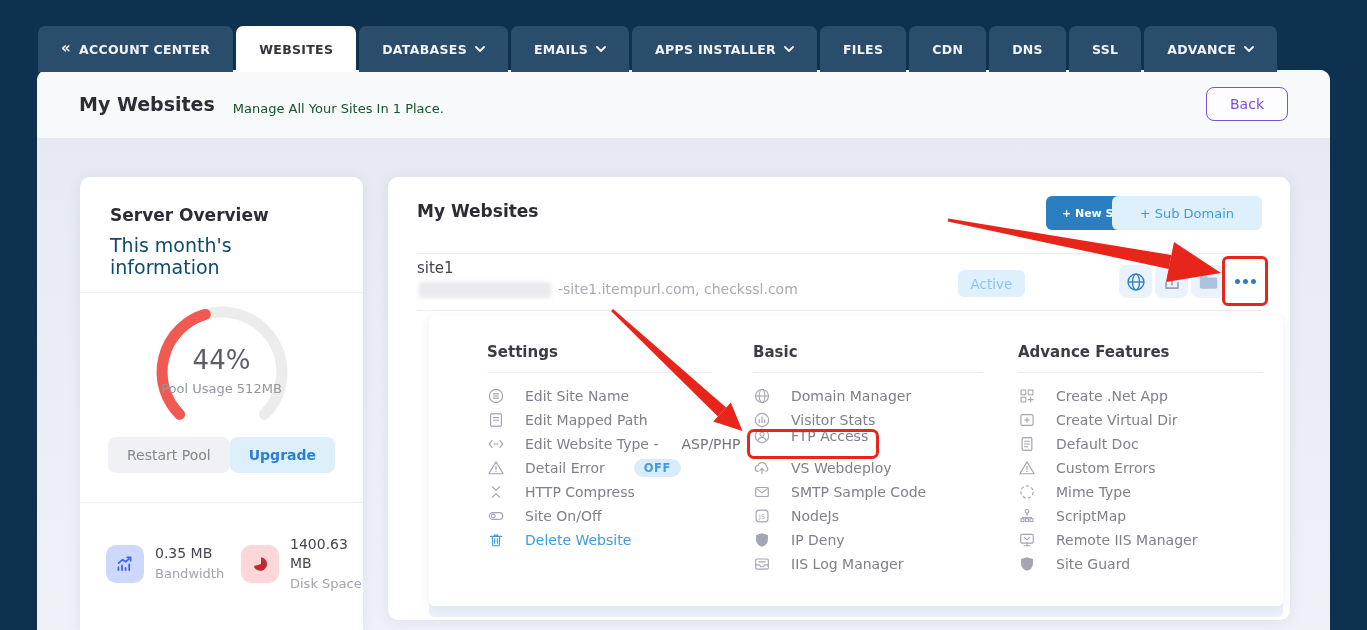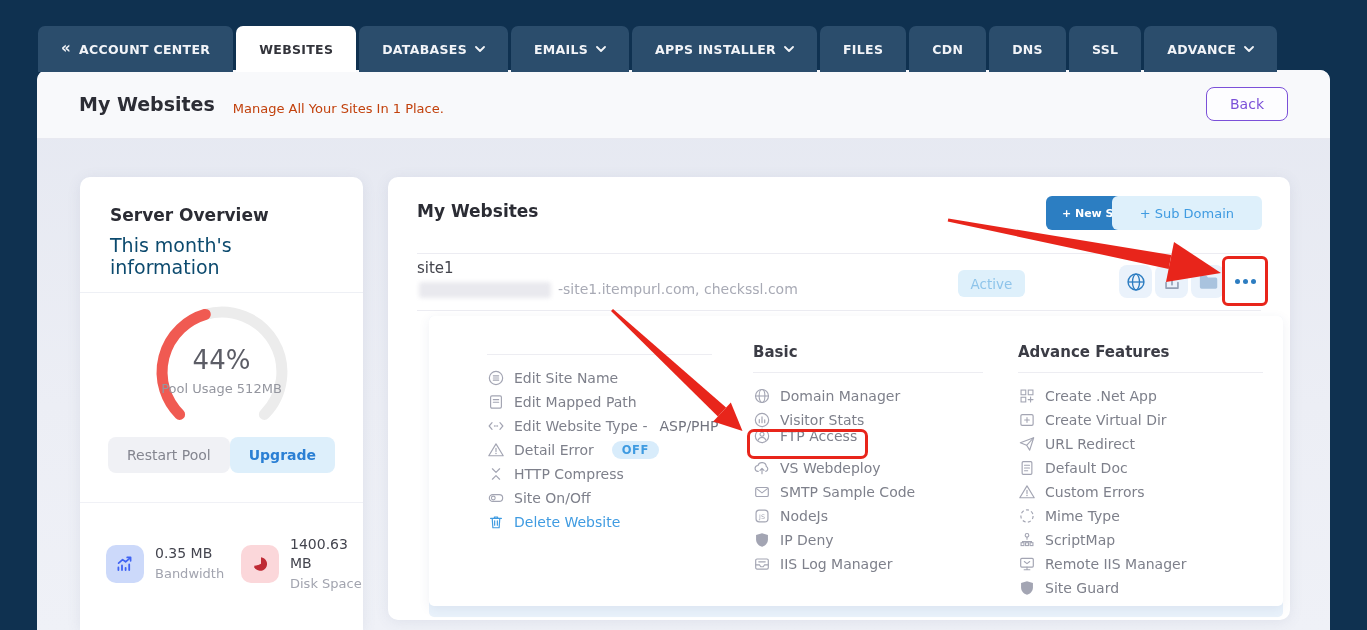--- a/index.html
+++ b/index.html
@@ -15,21 +15,21 @@
   .tab .chev { display:inline-flex; margin-top:1px; }
   .tab .backic { font-size:15px; line-height:1; margin-top:-2px; }
 
   
   .panel { position:absolute; left:37px; top:70px; width:1293px; height:560px;
            border-radius:10px 10px 0 0; overflow:hidden;
            background:linear-gradient(180deg,#e5e8f1 0%,#eceef5 60%,#eff1f7 100%); }
   .page-header { height:69px; background:#f8f9fb; border-bottom:1px solid #e8e9f0;
                  display:flex; align-items:center; padding:0 42px; }
   .page-title { font-size:19px; font-weight:600; color:#2c2d35; }
-  .page-sub { font-size:13px; color:#c2410c; margin-left:18px; margin-top:8px; }
+  .page-sub { font-size:13px; color:#14532d; margin-left:18px; margin-top:8px; }
   .btn-back { margin-left:auto; background:#fdfdff; border:1.5px solid #7b50d8; color:#7b50d8;
               font-size:14px; border-radius:8px; padding:8px 23px; cursor:pointer;
               font-family:inherit; }
 
   .card { background:#fff; border-radius:10px; box-shadow:0 2px 14px rgba(90,100,140,.10); position:absolute; }
 
   
   .sidebar-card { left:43px; top:107px; width:283px; height:453px; border-radius:10px 10px 0 0; }
   .sb-title { font-size:17px; font-weight:600; color:#2b2c34; padding:28px 30px 0; }
   .sb-sub { font-size:19px; color:#0c4a6e; padding:9px 30px 0; }
@@ -84,21 +84,21 @@
   .menu-outer { position:absolute; left:41px; top:139px; width:854px; height:301px; background:#e9f2fb;
                 border-radius:5px; }
   .menu-panel { position:absolute; left:0; right:0; top:0; bottom:11px; background:#fff; border-radius:5px;
                 box-shadow:0 3px 12px rgba(50,70,110,.08); }
   .mcol { position:absolute; top:27px; }
   .mcol-1 { left:58px; width:225px; }
   .mcol-2 { left:324px; width:230px; }
   .mcol-3 { left:589px; width:245px; }
   .mcol-h { font-size:15px; font-weight:600; color:#3b3c45; }
   .mcol-div { border-bottom:1px solid #ededf2; margin-top:11px; margin-bottom:11px; }
-  .mi { height:24px; display:flex; align-items:center; gap:9px; cursor:pointer; position:relative; }
+  .mi { height:24px; display:flex; align-items:center; gap:20px; cursor:pointer; position:relative; }
   .mi .ic { display:inline-flex; color:#a3a5b3; flex:none; }
   .mi .lbl { font-size:14px; color:#7e808b; white-space:nowrap; }
   .mi.link .ic, .mi.link .lbl { color:#3f9be1; }
   .mi .suffix { font-size:14px; color:#72747f; margin-left:3px; }
   .badge-off { margin-left:9px; background:#d8ecfb; color:#3f9be1; font-size:11.5px; font-weight:bold;
                letter-spacing:.5px; padding:2px 10px; border-radius:9px; }
   .mi.hl { outline:3px solid #e8251b; outline-offset:0; border-radius:4px; padding:0 8px 16px 3px;
            margin-left:-3px; width:max-content; }
 
   
@@ -377,20 +377,21 @@
           <i></i>
         </span>
     </button>
 
     <div class="row-div2"></div>
 
     <div class="menu-outer">
       <div class="menu-panel">
 
         <div class="mcol mcol-1">
+          <div class="mcol-h">Settings</div>
           <div class="mcol-div"></div>
           <div class="mi">
             <span class="ic">
                 <svg class="icon" width="18" height="18" viewBox="0 0 20 20">
                   <use href="#i-menu-circle"></use>
                 </svg>
               </span>
             <span class="lbl">Edit Site Name</span>
           </div>
           <div class="mi">
@@ -525,28 +526,20 @@
               </span>
             <span class="lbl">Create .Net App</span>
           </div>
           <div class="mi">
             <span class="ic">
                 <svg class="icon" width="18" height="18" viewBox="0 0 20 20">
                   <use href="#i-folder-plus"></use>
                 </svg>
               </span>
             <span class="lbl">Create Virtual Dir</span>
-          </div>
-          <div class="mi">
-            <span class="ic">
-                <svg class="icon" width="18" height="18" viewBox="0 0 20 20">
-                  <use href="#i-paper-plane"></use>
-                </svg>
-              </span>
-            <span class="lbl">URL Redirect</span>
           </div>
           <div class="mi">
             <span class="ic">
                 <svg class="icon" width="18" height="18" viewBox="0 0 20 20">
                   <use href="#i-doc-text"></use>
                 </svg>
               </span>
             <span class="lbl">Default Doc</span>
           </div>
           <div class="mi">

